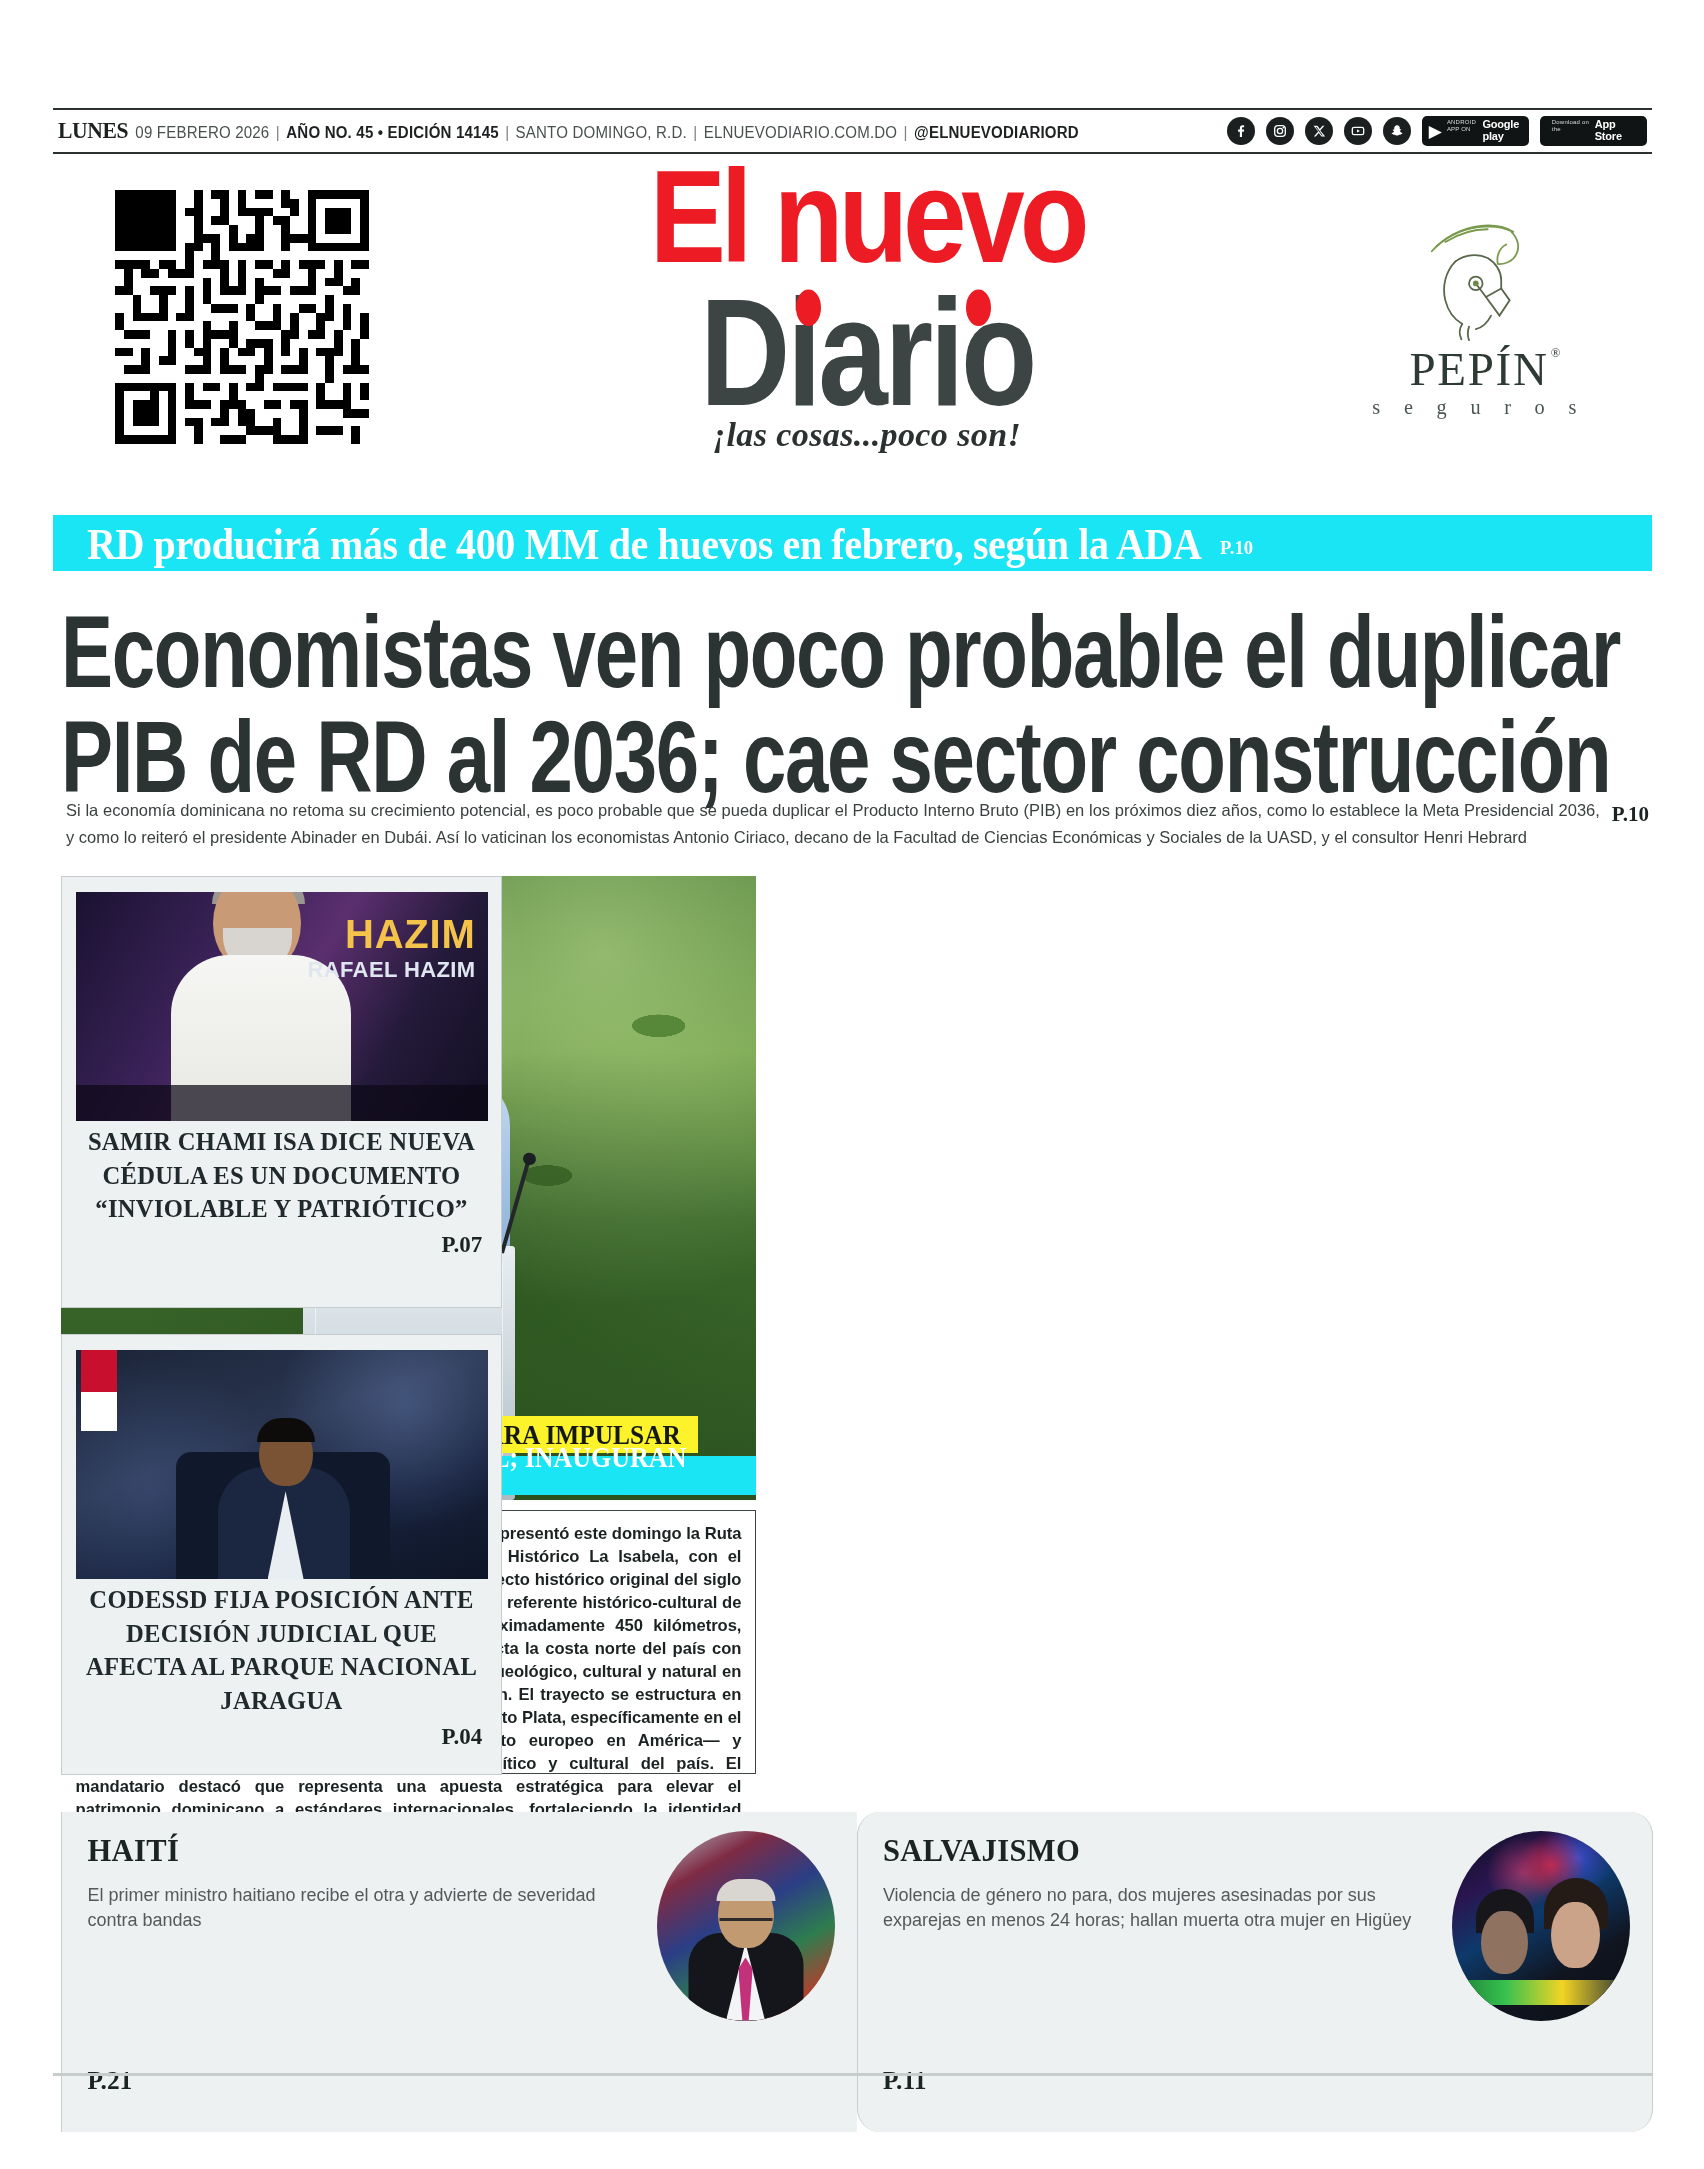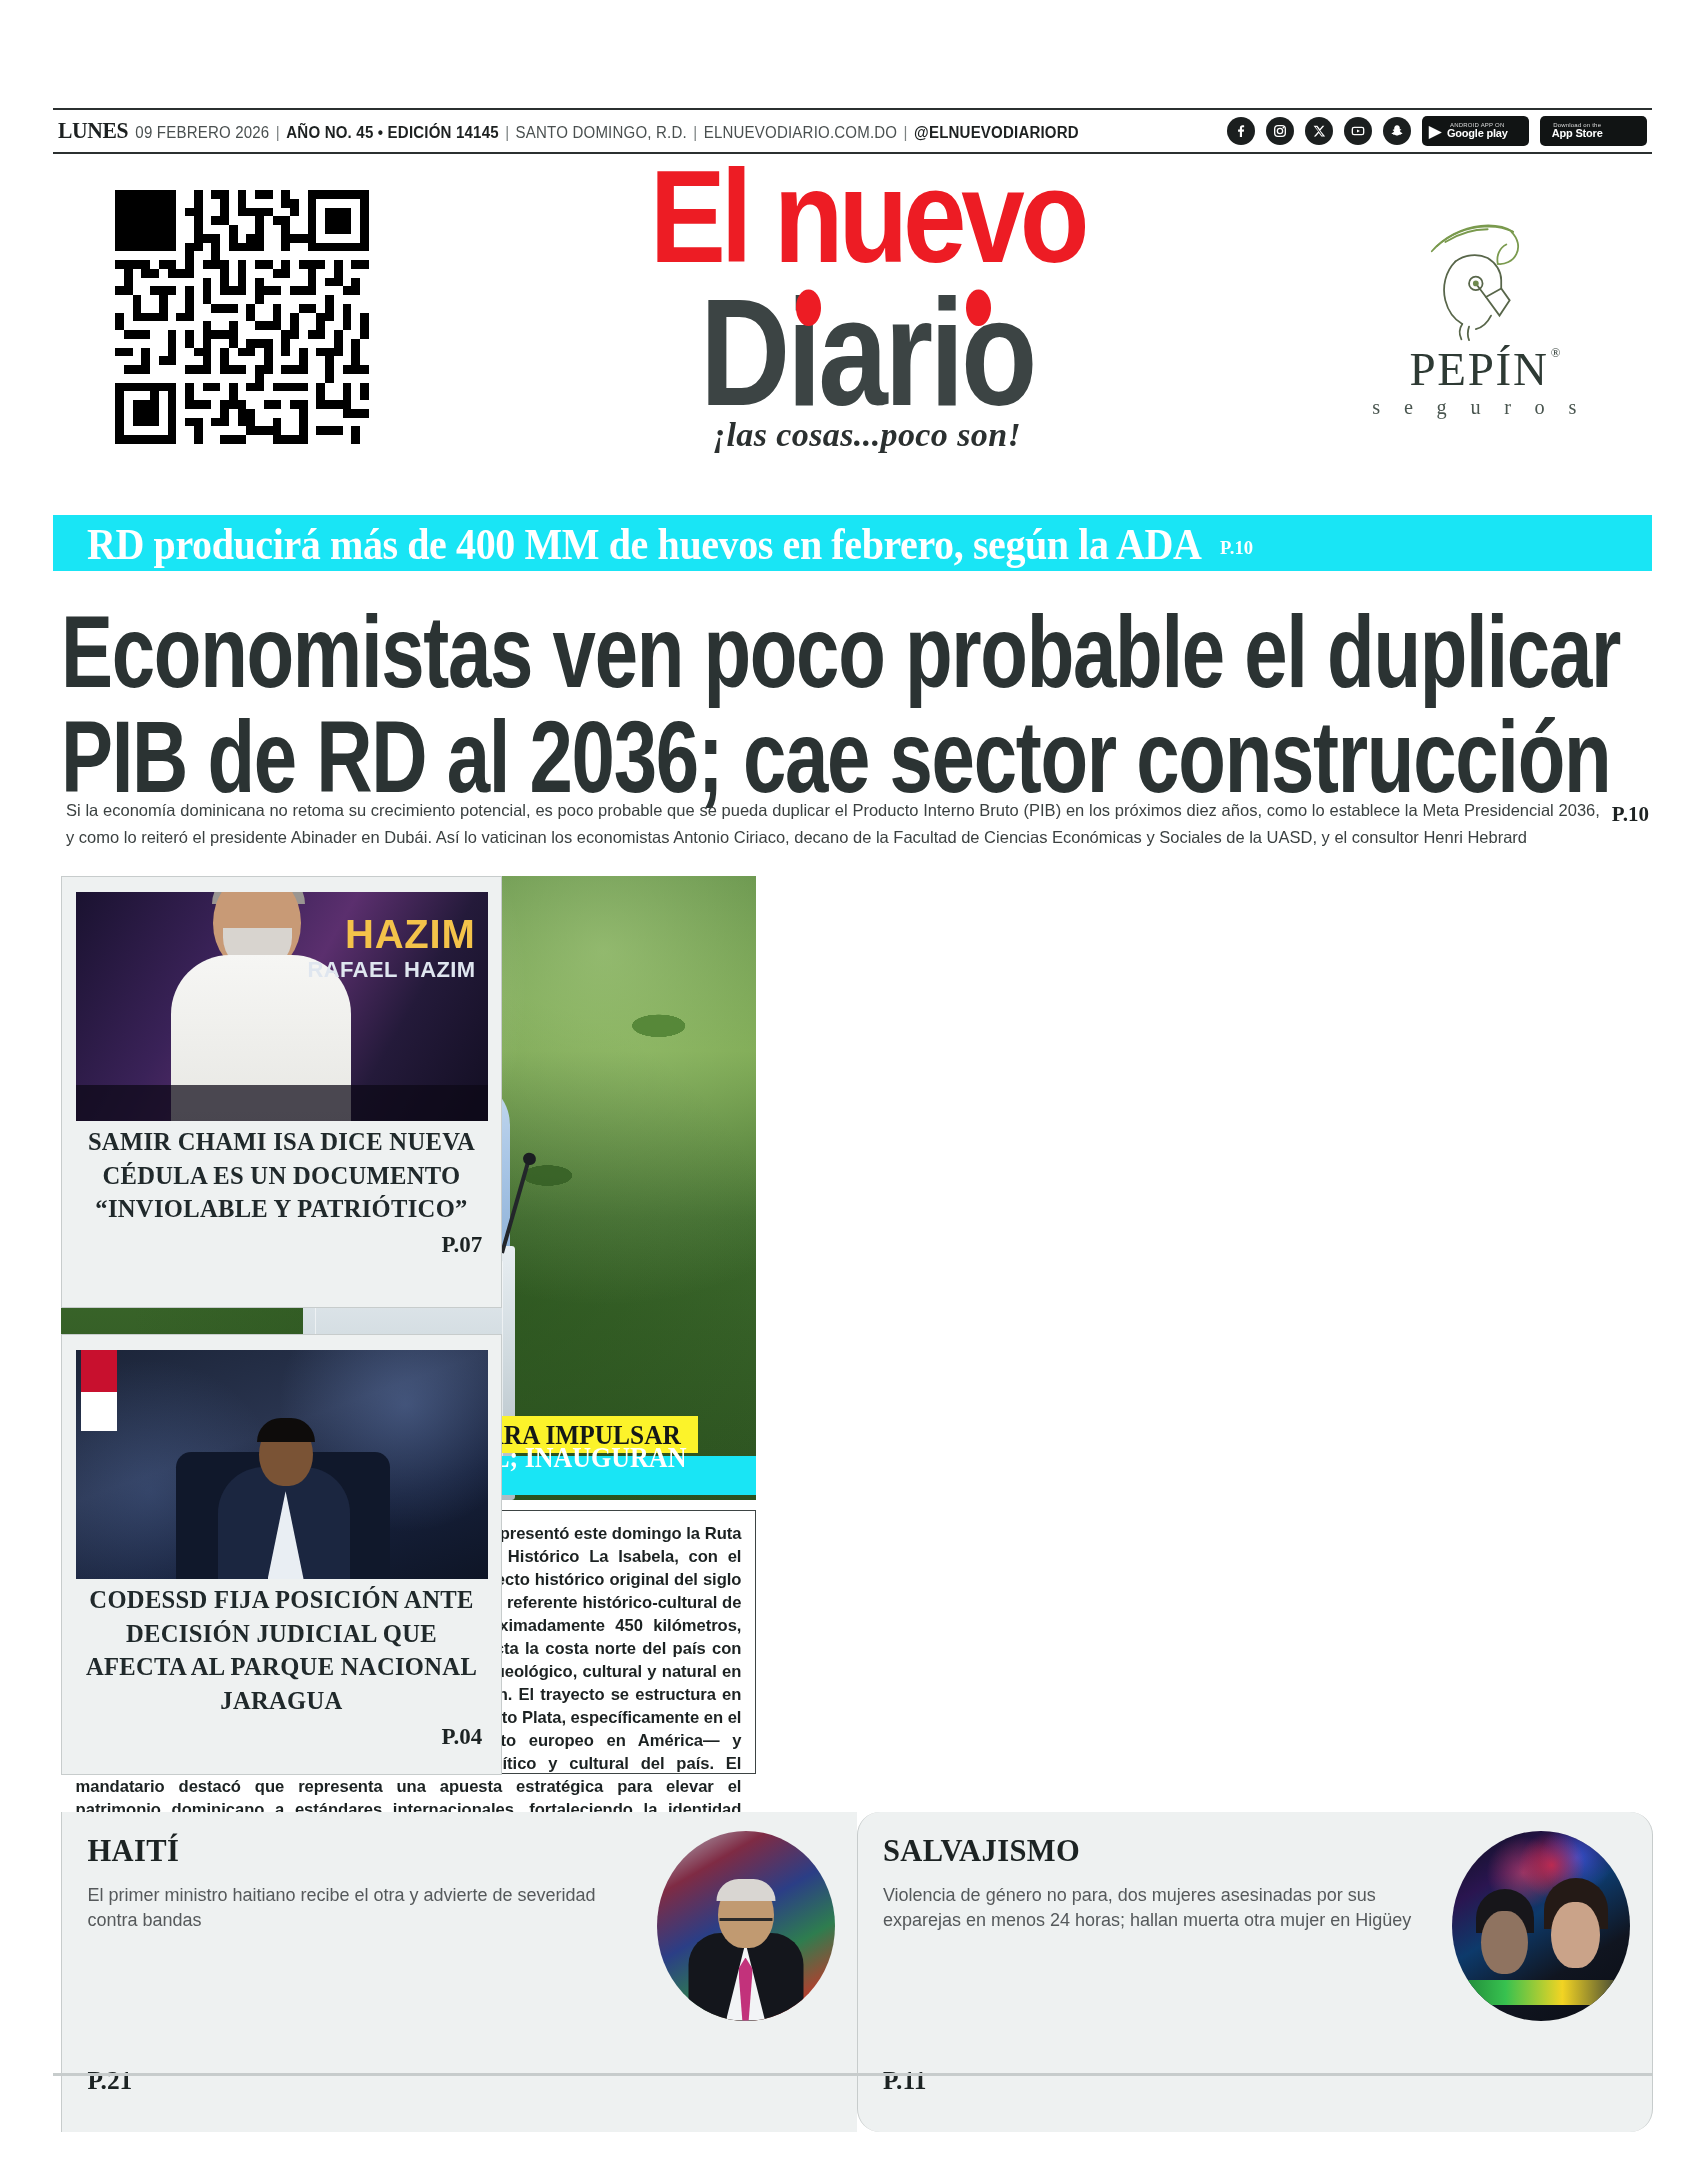--- a/index.html
+++ b/index.html
@@ -49,21 +49,21 @@
     display: flex; align-items: center; justify-content: center;
   }
   .soc svg { display: block; }
   .store-badge {
     height: 30.5px; width: 107px; border-radius: 5.1px;
     background: #111414; color: #fff;
     display: flex; align-items: center; gap: 5.1px;
     padding: 0 6.8px;
   }
   .store-badge .glyph { font-size: 17px; line-height: 1; }
-  .store-badge .txt { display: flex; flex-direction: column; line-height: 1.05; align-items: center; }
+  .store-badge .txt { display: flex; flex-direction: row; line-height: 1.05; }
   .store-badge .txt .s1 { font-size: 6px; opacity: .82; letter-spacing: 0.2px; }
   .store-badge .txt .s2 { font-size: 11px; font-weight: bold; letter-spacing: -0.2px; }
 
   
   .masthead {
     position: absolute; left: 53px; top: 166px; width: 1599px; height: 301px;
     display: flex; align-items: center; justify-content: space-between; gap: 31px;
   }
   .qr {
     width: 314px; height: 254px;

